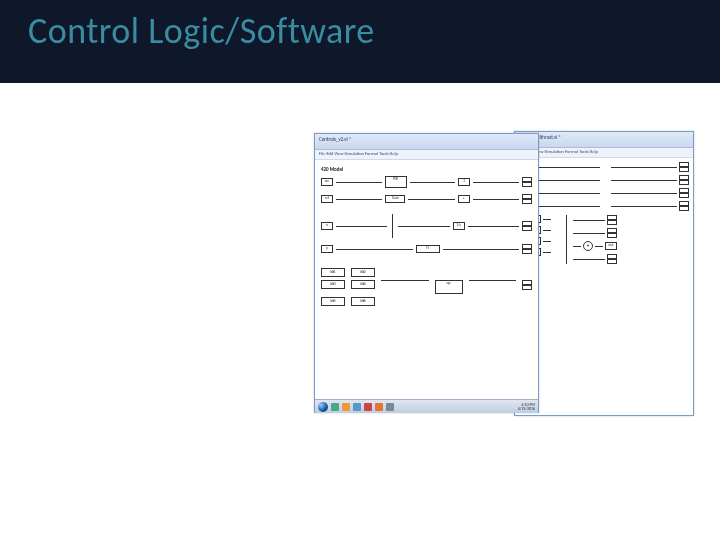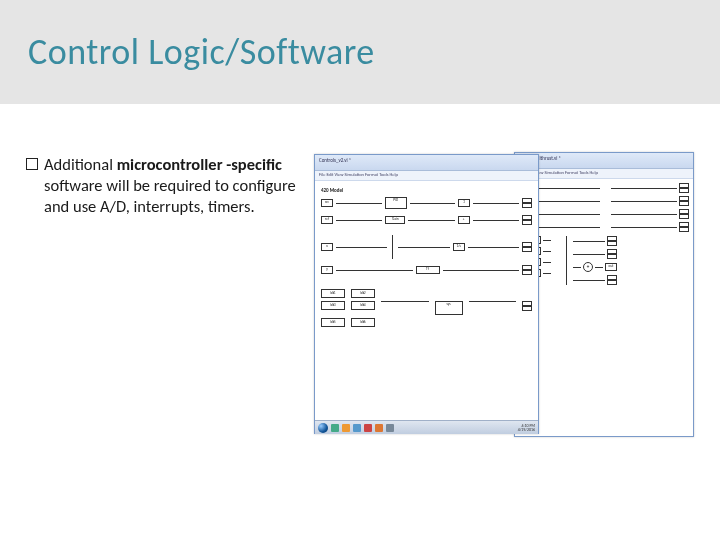--- a/index.html
+++ b/index.html
@@ -5,23 +5,23 @@
   * { margin: 0; padding: 0; box-sizing: border-box; }
   body {
     width: 720px;
     height: 540px;
     background: #ffffff;
     font-family: "Segoe UI", "Calibri", Arial, sans-serif;
     position: relative;
     overflow: hidden;
   }
   .title-bar {
-    background: #e5e5e5;
+    background: #0f172a;
     width: 100%;
-    padding: 30px 0 30px 28px;
+    padding: 9px 0 30px 28px;
   }
   .title {
     color: #3a8ca0;
     font-size: 36px;
     font-weight: 400;
     letter-spacing: 0.5px;
   }
   .content {
     display: flex;
     padding: 50px 10px 0 26px;
@@ -217,26 +217,20 @@
 <body>
 
 <div class="title-bar">
   <div class="title">Control Logic/Software</div>
 </div>
 
 <div class="content">
   <div class="left-col">
 
 
-    <div class="bullet-item">
-      <div class="bullet-marker"></div>
-      <div class="bullet-text">
-        <span>Additional </span><span class="bold">microcontroller -specific</span><span> software will be required to configure and use A/D, interrupts, timers.</span>
-      </div>
-    </div>
 
   </div>
 
   <div class="right-col">
 
     <div class="screenshot-mock back">
       <div class="mock-toolbar">control_allthrust.vi *</div>
       <div class="mock-menu">File  Edit  View  Simulation  Format  Tools  Help</div>
       <div class="mock-canvas">
         <div class="block-col">

